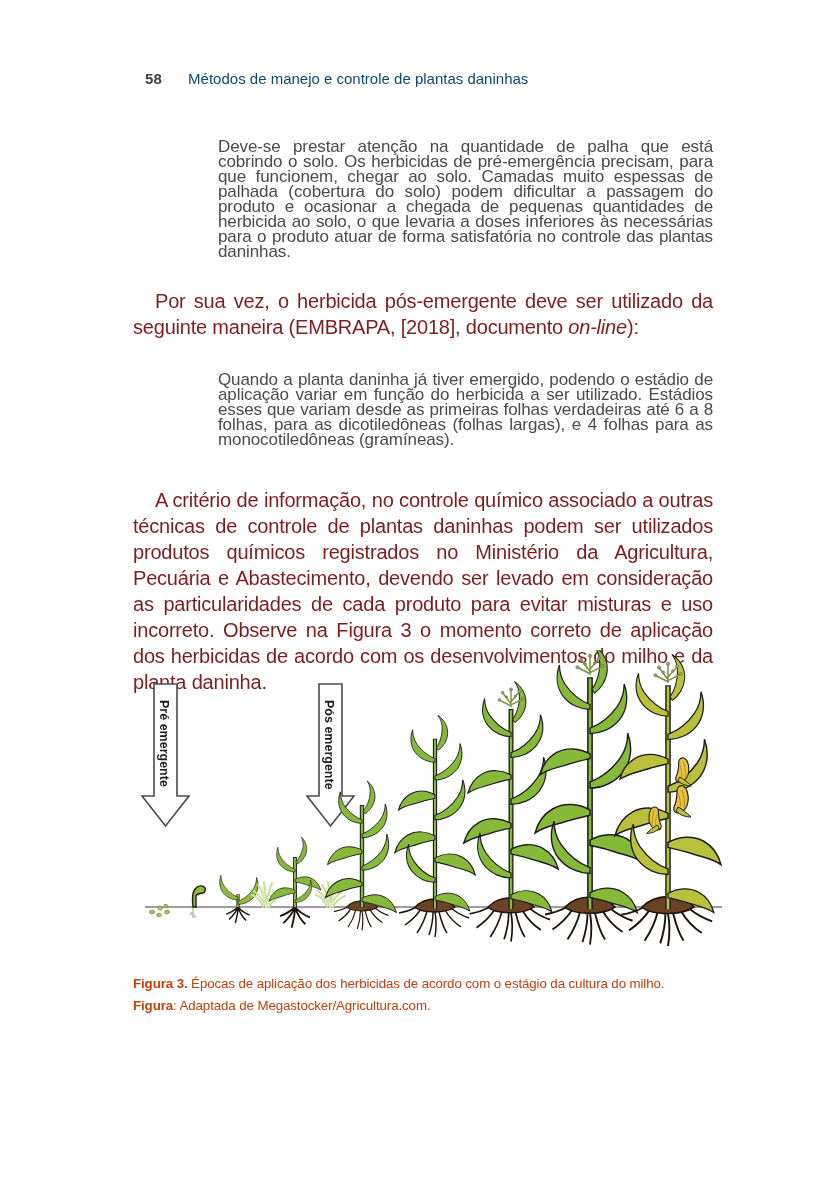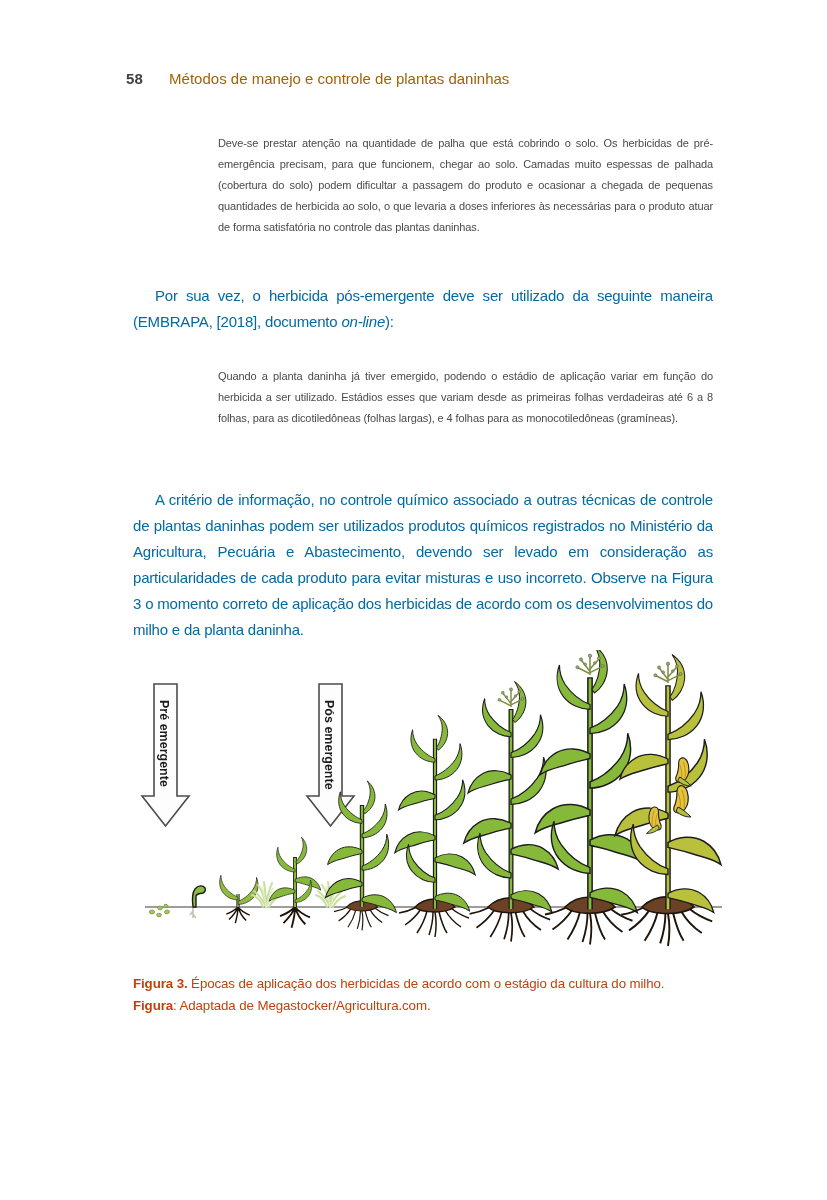--- a/index.html
+++ b/index.html
@@ -1,32 +1,32 @@
 <!DOCTYPE html>
 <html lang="pt"><head>
 <meta charset="utf-8">
 <style>
   html,body{margin:0;padding:0;background:#ffffff;}
   .page{
     position:relative;width:827px;height:1200px;background:#ffffff;
     font-family:"Liberation Sans","DejaVu Sans",sans-serif;overflow:hidden;
   }
-  .running-head{position:absolute;left:126px;top:70px;font-size:15px;display:flex;gap:26px;align-items:flex-start;}
+  .running-head{position:absolute;left:145px;top:70px;font-size:15px;display:flex;gap:26px;align-items:flex-start;}
   .running-head .pagenum{font-weight:bold;color:#414042;letter-spacing:.2px;}
-  .running-head .htitle{color:#a16207;}
+  .running-head .htitle{color:#0c4a6e;}
   .blockquote{
     position:absolute;left:218px;width:495px;
-    font-size:11px;line-height:21px;color:#4a4a4b;
+    font-size:17px;line-height:15px;color:#4a4a4b;
     text-align:justify;letter-spacing:-0.1px;
   }
   .bq1{top:122px;}
   .bq2{top:355px;}
   .para{
     position:absolute;left:133px;width:580px;
-    font-size:15px;line-height:26px;color:#0369a1;
+    font-size:20px;line-height:26px;color:#7f1d1d;
     text-align:justify;text-indent:22px;letter-spacing:-0.2px;
   }
   .p1{top:268px;}
   .p2{top:451px;margin-top:36px;}
   .para .it{font-style:italic;}
   .figure-wrap{position:absolute;left:133px;top:650px;width:592px;height:312px;}
   .caption{
     position:absolute;left:133px;top:973px;width:592px;
     font-size:13.3px;line-height:22px;color:#c2410c;letter-spacing:-0.1px;
   }

